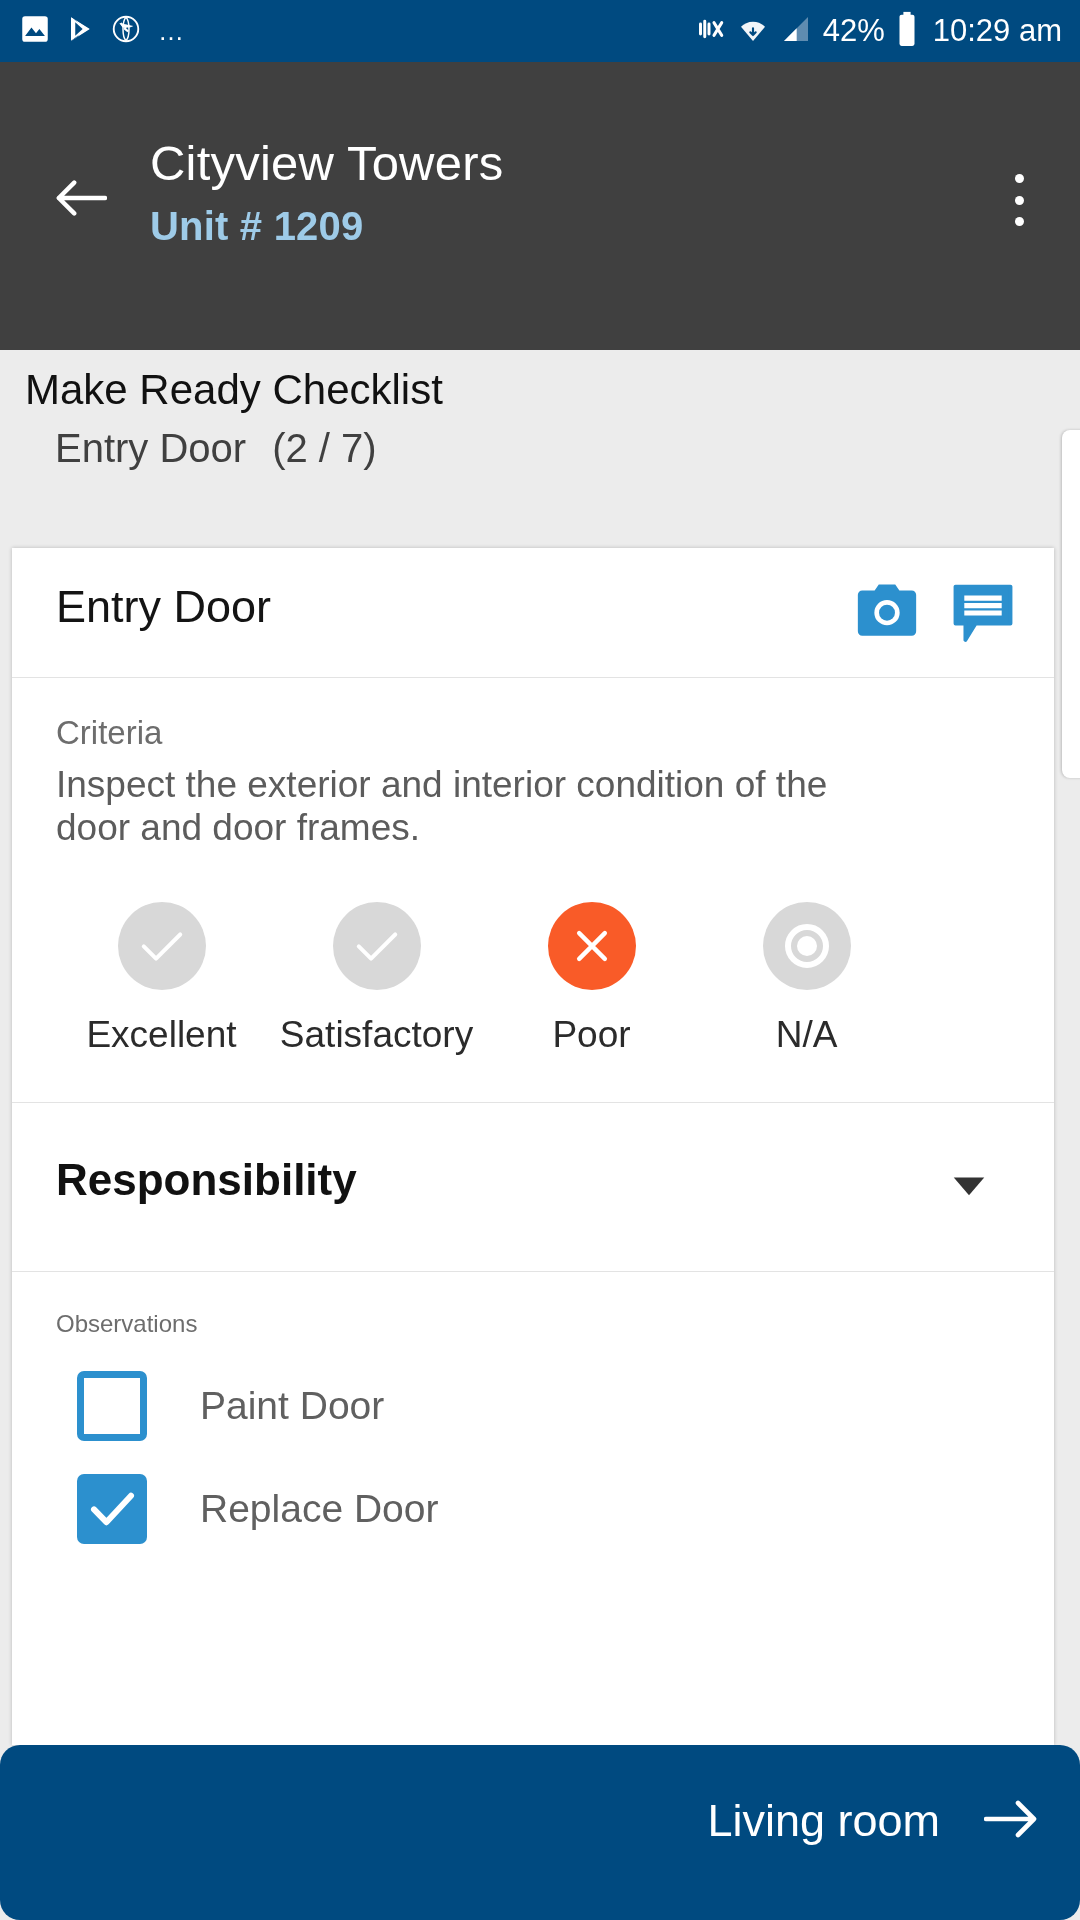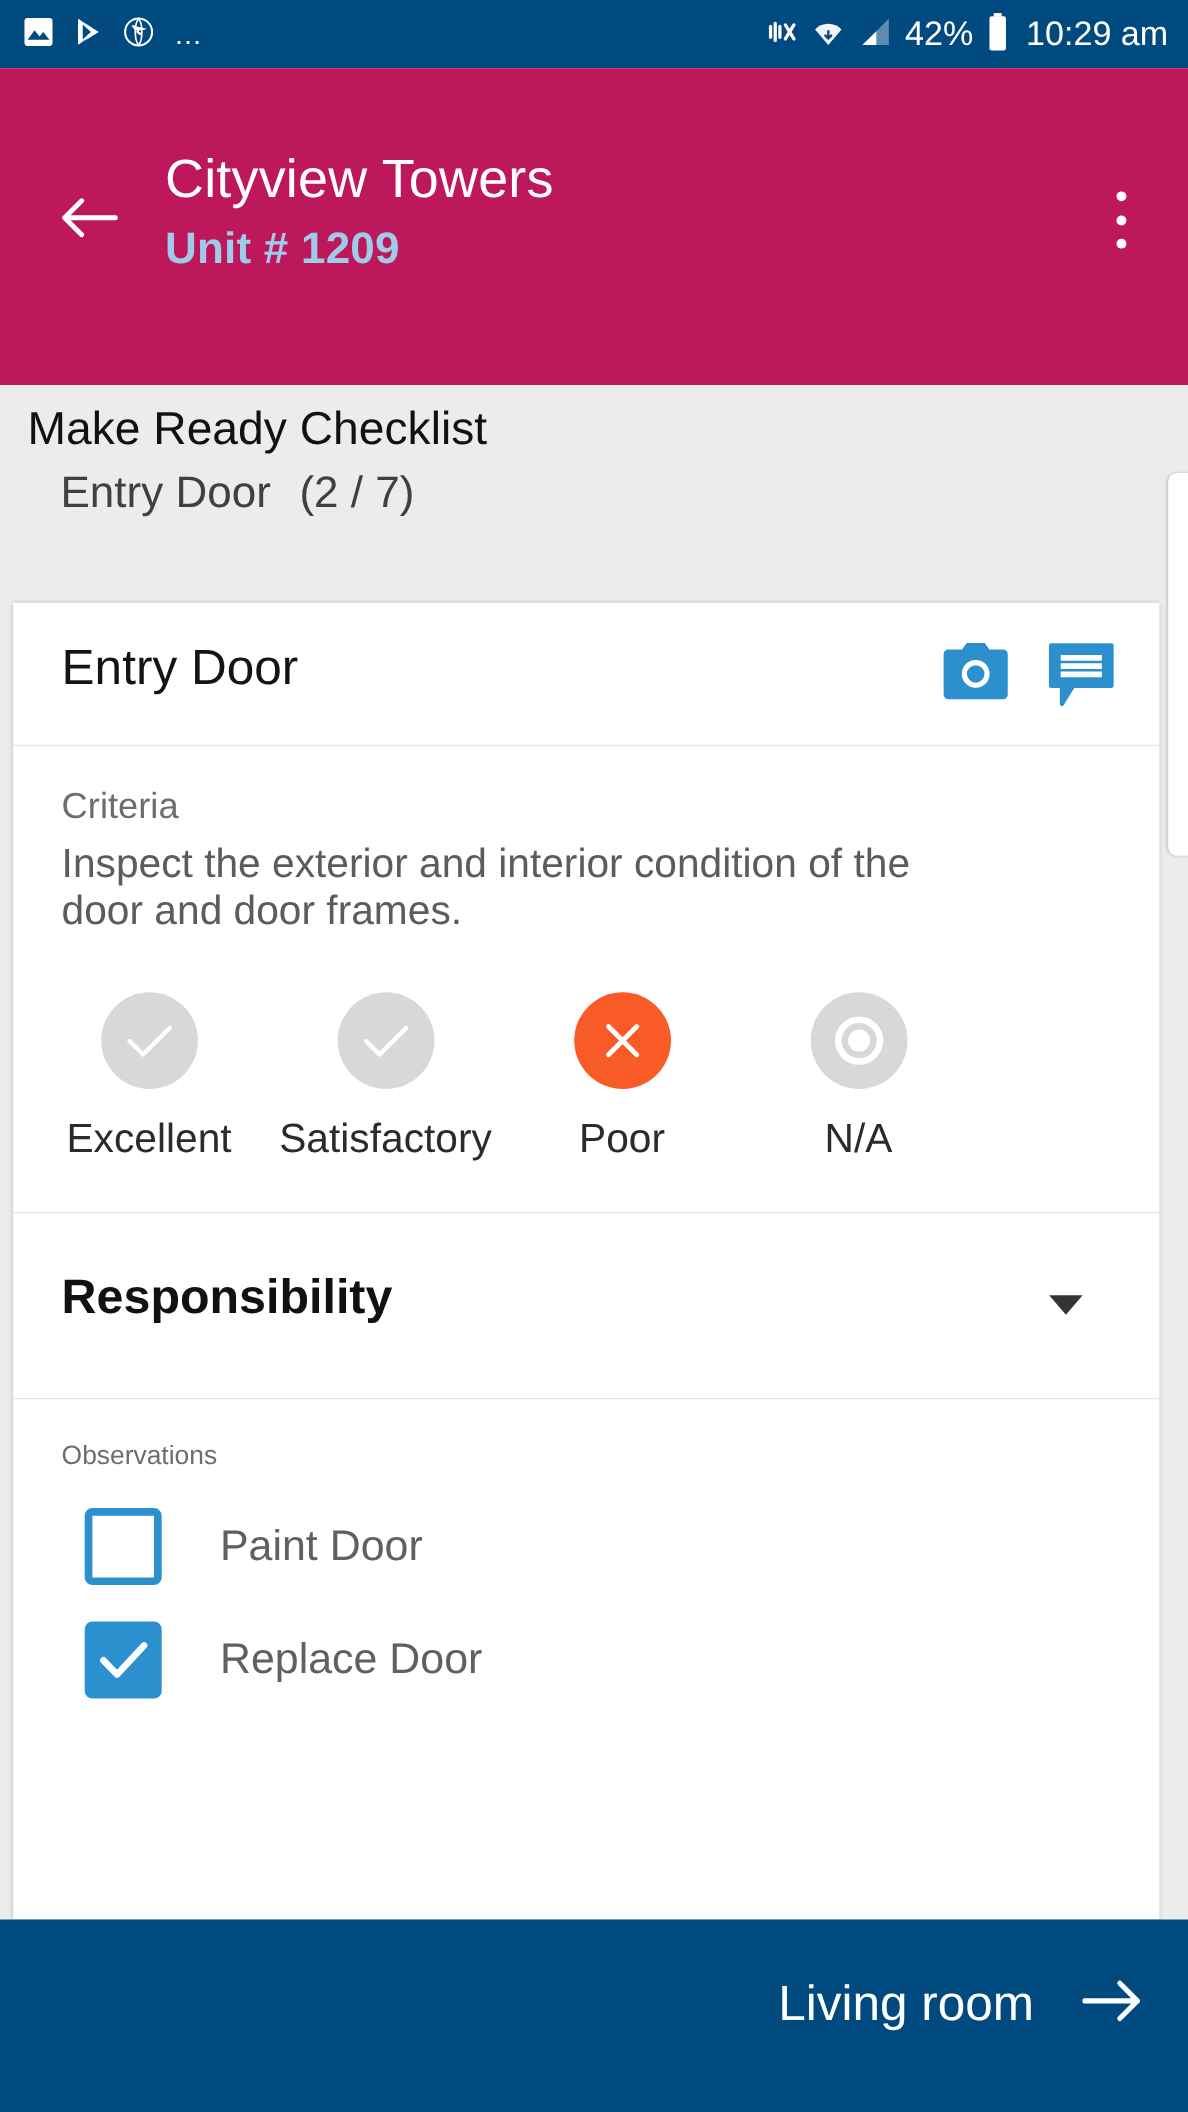--- a/index.html
+++ b/index.html
@@ -21,21 +21,21 @@
   .sb-left { display:flex; align-items:center; gap:14px; }
   .sb-right { display:flex; align-items:center; gap:11px; }
   .sb-ico { display:block; }
   .sb-dots { font-size:26px; line-height:20px; letter-spacing:2px; color:#fff; margin-left:2px; }
   .sb-batt-txt { font-size:31px; font-weight:400; letter-spacing:0px; }
   .sb-time { font-size:31px; font-weight:400; margin-left:4px; }
 
   
   .appbar {
     position:absolute; top:62px; left:0; width:1080px; height:288px;
-    background:#be185d;
+    background:#404040;
   }
   .ab-back {
     position:absolute; left:52px; top:110px; width:56px; height:56px;
     display:flex; align-items:center; justify-content:center;
   }
   .ab-title {
     position:absolute; left:150px; top:73px;
     font-size:49px; font-weight:400; color:#ffffff; letter-spacing:0.2px;
     white-space:nowrap;
   }
@@ -90,21 +90,21 @@
 
   
   .criteria { padding:36px 44px 0 44px; }
   .criteria-label { font-size:33px; color:#6d6d6d; font-weight:400; }
   .criteria-text {
     margin-top:11px; font-size:37px; color:#5c5c5c; font-weight:400;
     line-height:1.17; max-width:790px;
   }
 
   
-  .ratings { display:flex; margin-top:52px; padding:0 30px 0 16px; }
+  .ratings { display:flex; margin-top:52px; padding:0 30px 0 42px; }
   .rating { width:215px; display:flex; flex-direction:column; align-items:center; }
   .rating .bubble {
     width:88px; height:88px; border-radius:50%;
     display:flex; align-items:center; justify-content:center;
     background:#d8d8d8;
   }
   .rating.selected .bubble { background:#F95B28; }
   .rating .label {
     margin-top:24px; font-size:37px; color:#2b2b2b; font-weight:400; white-space:nowrap;
   }
@@ -135,20 +135,21 @@
   .cb.off { border:7px solid #2C90CE; background:#ffffff; }
   .cb.on  { background:#2C90CE; }
   .obs-text {
     margin-left:53px; font-size:39px; color:#606060; font-weight:400; white-space:nowrap;
   }
 
   
   .bottombar {
     position:absolute; left:0; top:1745px; width:1080px; height:175px;
     background:#004A80;
+    border-radius:20px;
   }
   .bb-inner {
     position:absolute; right:40px; top:50px;
     display:flex; align-items:center; gap:44px;
   }
   .bb-label { font-size:45px; color:#ffffff; font-weight:400; white-space:nowrap; }
 </style>
 </head>
 <body>
 

